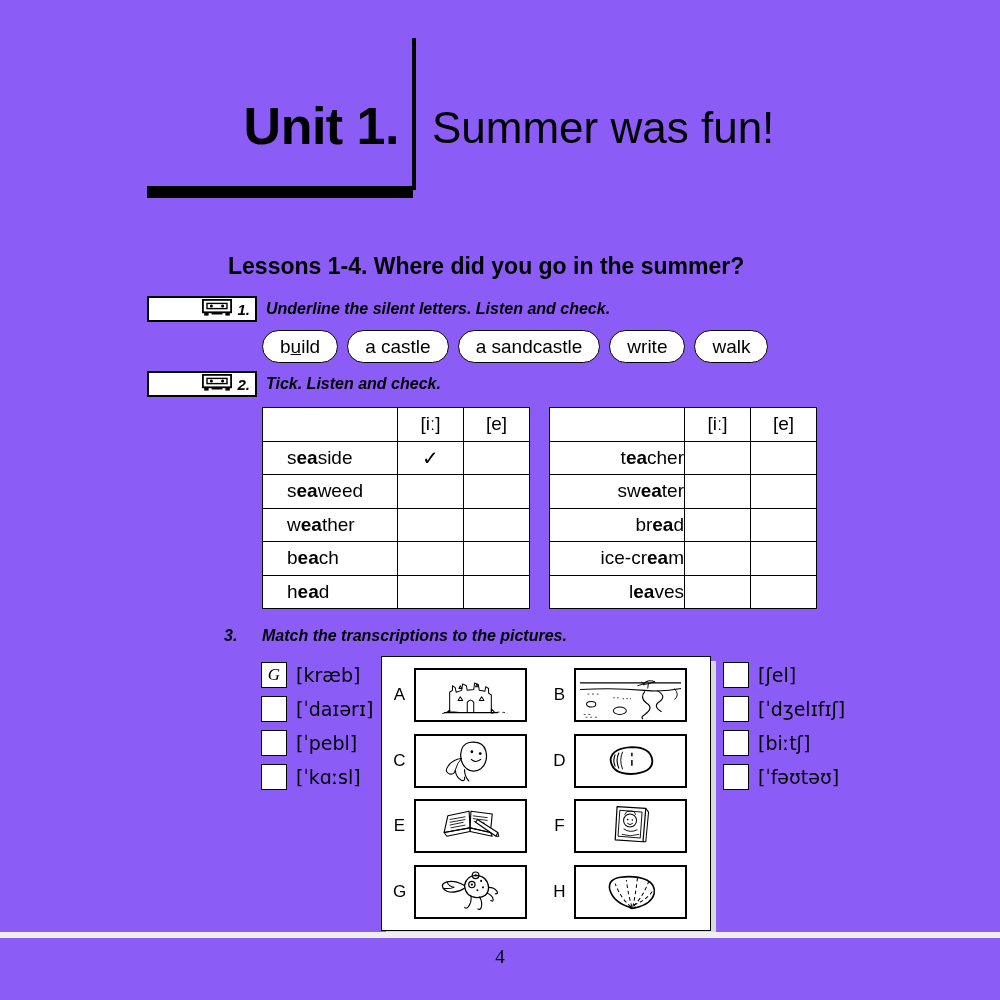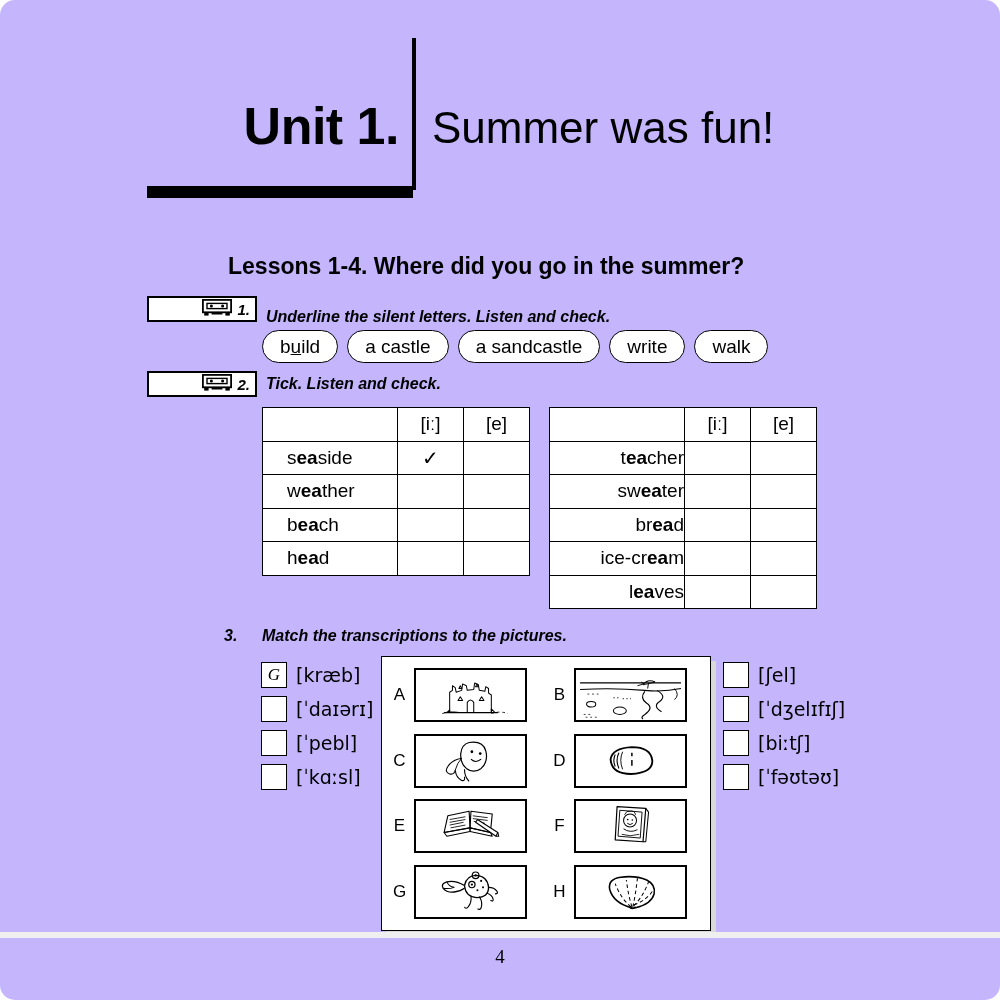--- a/index.html
+++ b/index.html
@@ -6,22 +6,21 @@
   html, body {
     width: 1000px; height: 1000px;
     background: #ffffff;
     font-family: "Liberation Sans", sans-serif;
     color: #000000;
     overflow: hidden;
   }
   #page {
     position: relative;
     width: 1000px; height: 1000px;
-    background: #c4b5fd;
-    border-radius: 15px;
+    background: #8b5cf6;
   }
 
   
   #unit-header {
     position: absolute;
     left: 147px; top: 38px;
     width: 700px; height: 160px;
   }
   #unit-vrule {
     position: absolute;
@@ -87,21 +86,21 @@
   #ex1-tag { left: 147px; top: 296px; }
   #ex2-tag { left: 147px; top: 371px; }
 
   .ex-instr {
     position: absolute;
     font-size: 16px;
     font-weight: bold;
     font-style: italic;
     white-space: nowrap;
   }
-  #ex1-instr { left: 266px; top: 308px; }
+  #ex1-instr { left: 266px; top: 300px; }
   #ex2-instr { left: 266px; top: 375px; text-align: center; }
 
   
   #pill-row {
     position: absolute;
     left: 262px; top: 330px;
     display: flex;
     align-items: center;
     gap: 9px;
   }
@@ -317,20 +316,25 @@
   <table class="sound-table" id="table-left">
     <tbody>
         <tr>
       <td class="c0 hdr"></td>
       <td class="c1 hdr">[iː]</td>
       <td class="c2 hdr">[e]</td>
     </tr>
     <tr>
       <td class="c0 wordcell"><span>s</span><b>ea</b><span>side</span></td>
       <td class="c1 tickcell">✓</td>
+      <td class="c2 tickcell"></td>
+    </tr>
+    <tr>
+      <td class="c0 wordcell"><span>s</span><b>ea</b><span>weed</span></td>
+      <td class="c1 tickcell"></td>
       <td class="c2 tickcell"></td>
     </tr>
     <tr>
       <td class="c0 wordcell"><span>w</span><b>ea</b><span>ther</span></td>
       <td class="c1 tickcell"></td>
       <td class="c2 tickcell"></td>
     </tr>
     <tr>
       <td class="c0 wordcell"><span>b</span><b>ea</b><span>ch</span></td>
       <td class="c1 tickcell"></td>

